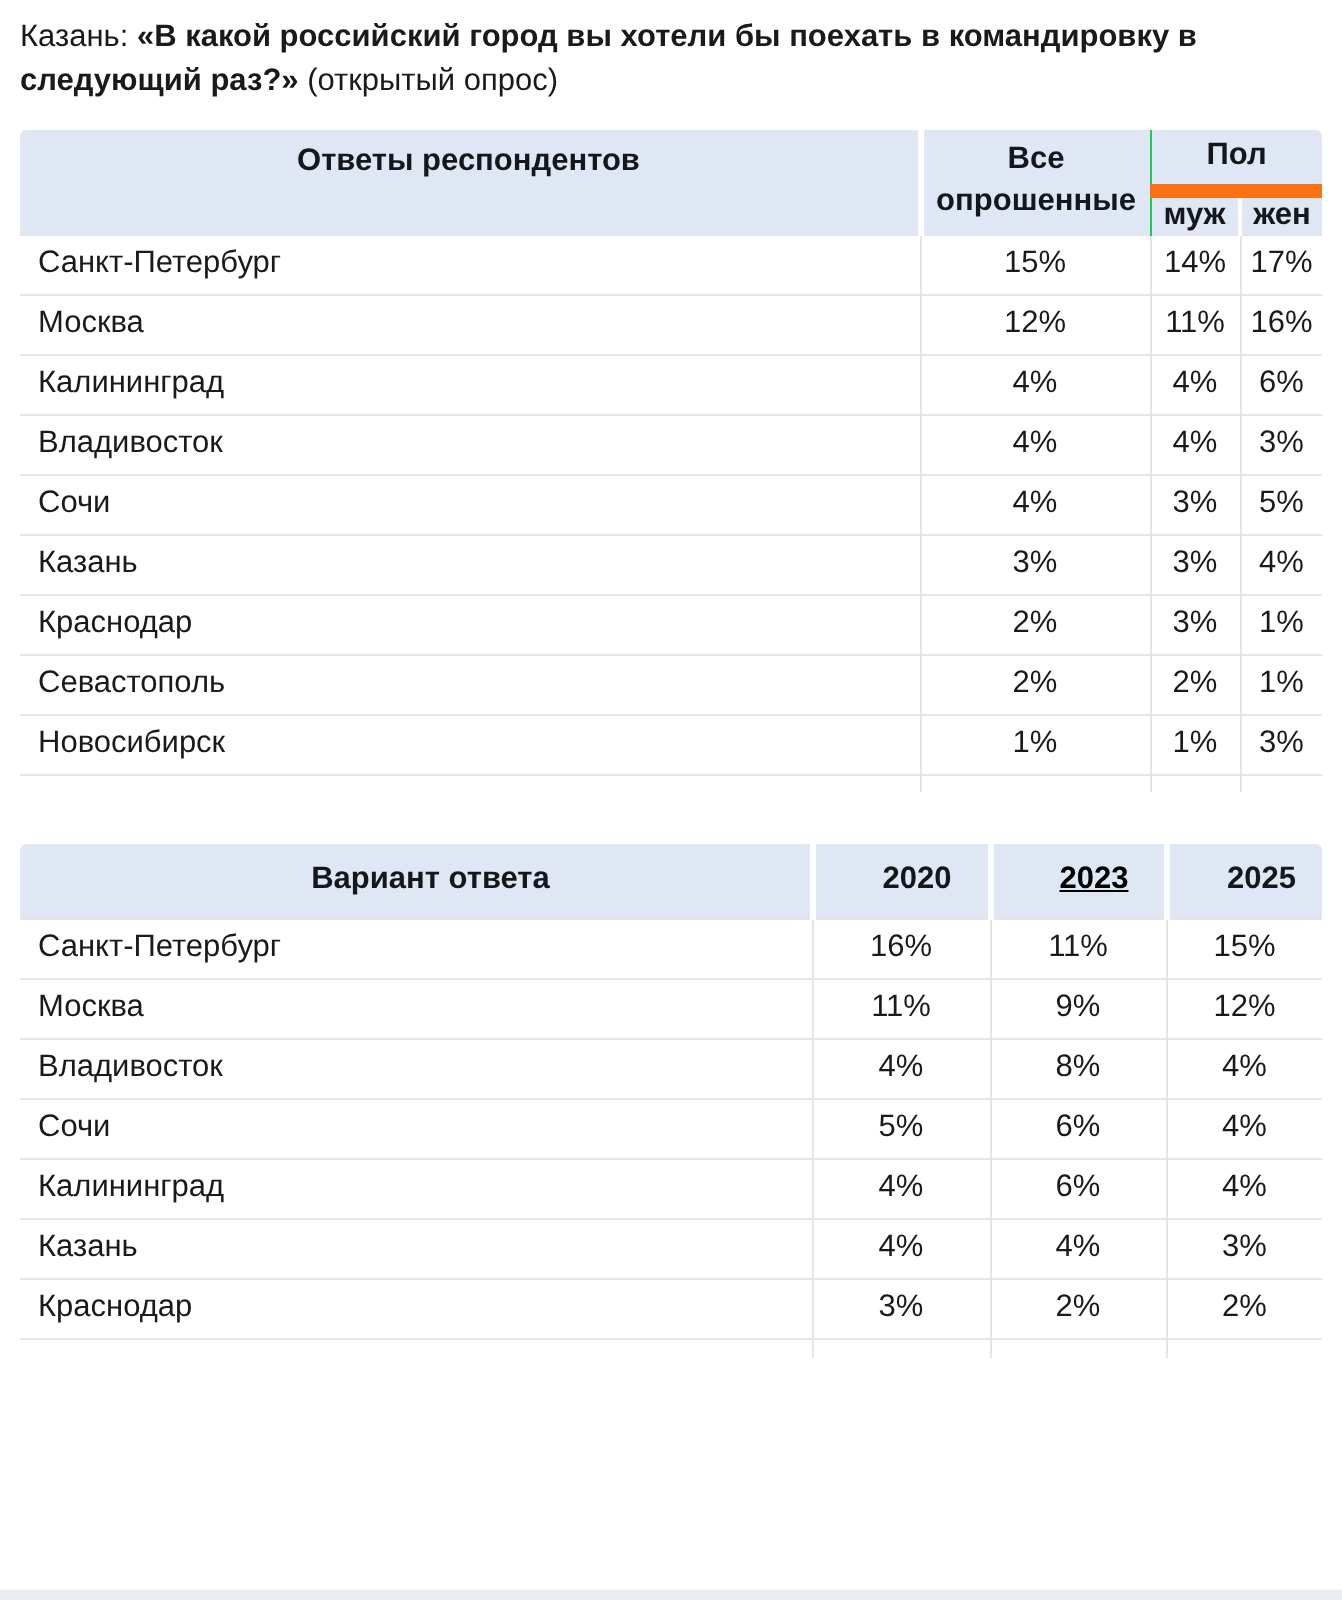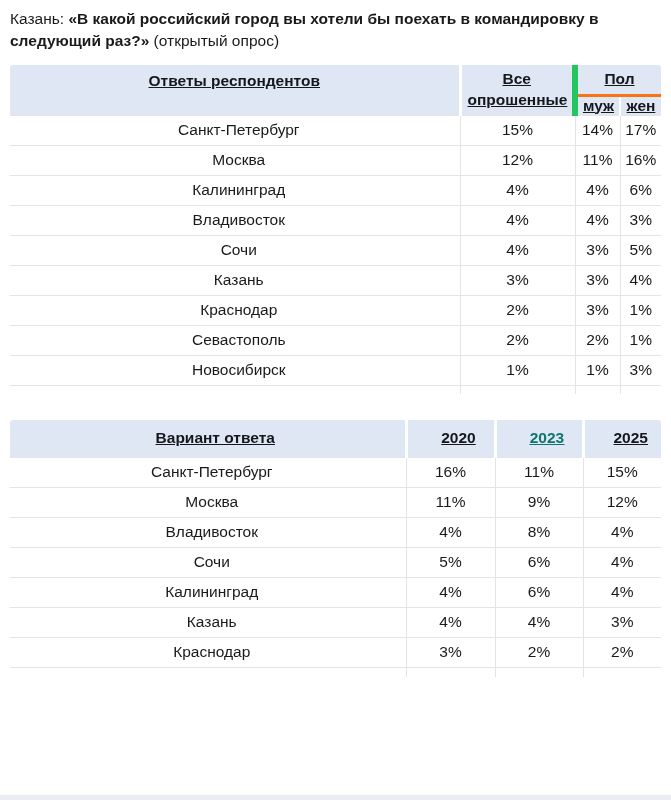--- a/index.html
+++ b/index.html
@@ -26,65 +26,64 @@
     width: 651px;
     margin-left: 10px;
     font-size: 15.5px;
   }
   th {
     background: #dee7f3;
     font-weight: bold;
     text-align: center;
     color: #15171c;
     padding: 0;
-    text-decoration: underline;
   }
   
   .t1 { margin-bottom: 26px; }
   .t1 thead tr.hrow1 th { height: 30px; }
   .t1 thead tr.hrow2 th { height: 19px; }
   .t1 th.c-lbl {
     vertical-align: top;
     padding-top: 7px;
     border-right: 3px solid #fff;
     border-top-left-radius: 3px;
   }
   .t1 th.c-all {
     vertical-align: middle;
     line-height: 1.35;
-    border-right: 6px solid #22c55e;
+    border-right: 1px solid #22c55e;
     padding: 0 6px;
   }
   .t1 th.c-gender {
-    border-bottom: 3px solid #f97316;
+    border-bottom: 7px solid #f97316;
     vertical-align: middle;
     border-top-right-radius: 3px;
   }
   .t1 th.c-male { border-right: 2px solid #fff; vertical-align: middle; }
   .t1 th.c-female { vertical-align: middle; }
 
   
   .t2 thead th { height: 37px; vertical-align: middle; padding-left: 16px; }
   .t2 thead th + th { border-left: 3px solid #fff; }
   .t2 thead th:first-child { border-top-left-radius: 3px; }
   .t2 thead th:last-child { border-top-right-radius: 3px; margin-top: 32px; }
   .year-link {
-    color: #0f766e;
+    color: #000000;
     font-weight: bold;
     text-decoration: underline;
     cursor: pointer;
   }
 
   
   tbody td {
     height: 30px;
     border-top: 1px solid #e4e4e4;
     vertical-align: middle;
   }
-  tbody td.lbl { text-align: center; padding-left: 9px; }
+  tbody td.lbl { text-align: left; padding-left: 9px; }
   tbody td.val { text-align: center; }
   tbody td + td { border-left: 1px solid #e4e4e4; }
 
   
   tbody.partial td { height: 9px; border-top: 1px solid #e4e4e4; }
   .t2 tbody.partial td { height: 10px; }
 
   .bottom-strip {
     position: absolute;
     left: 0; bottom: 0;

